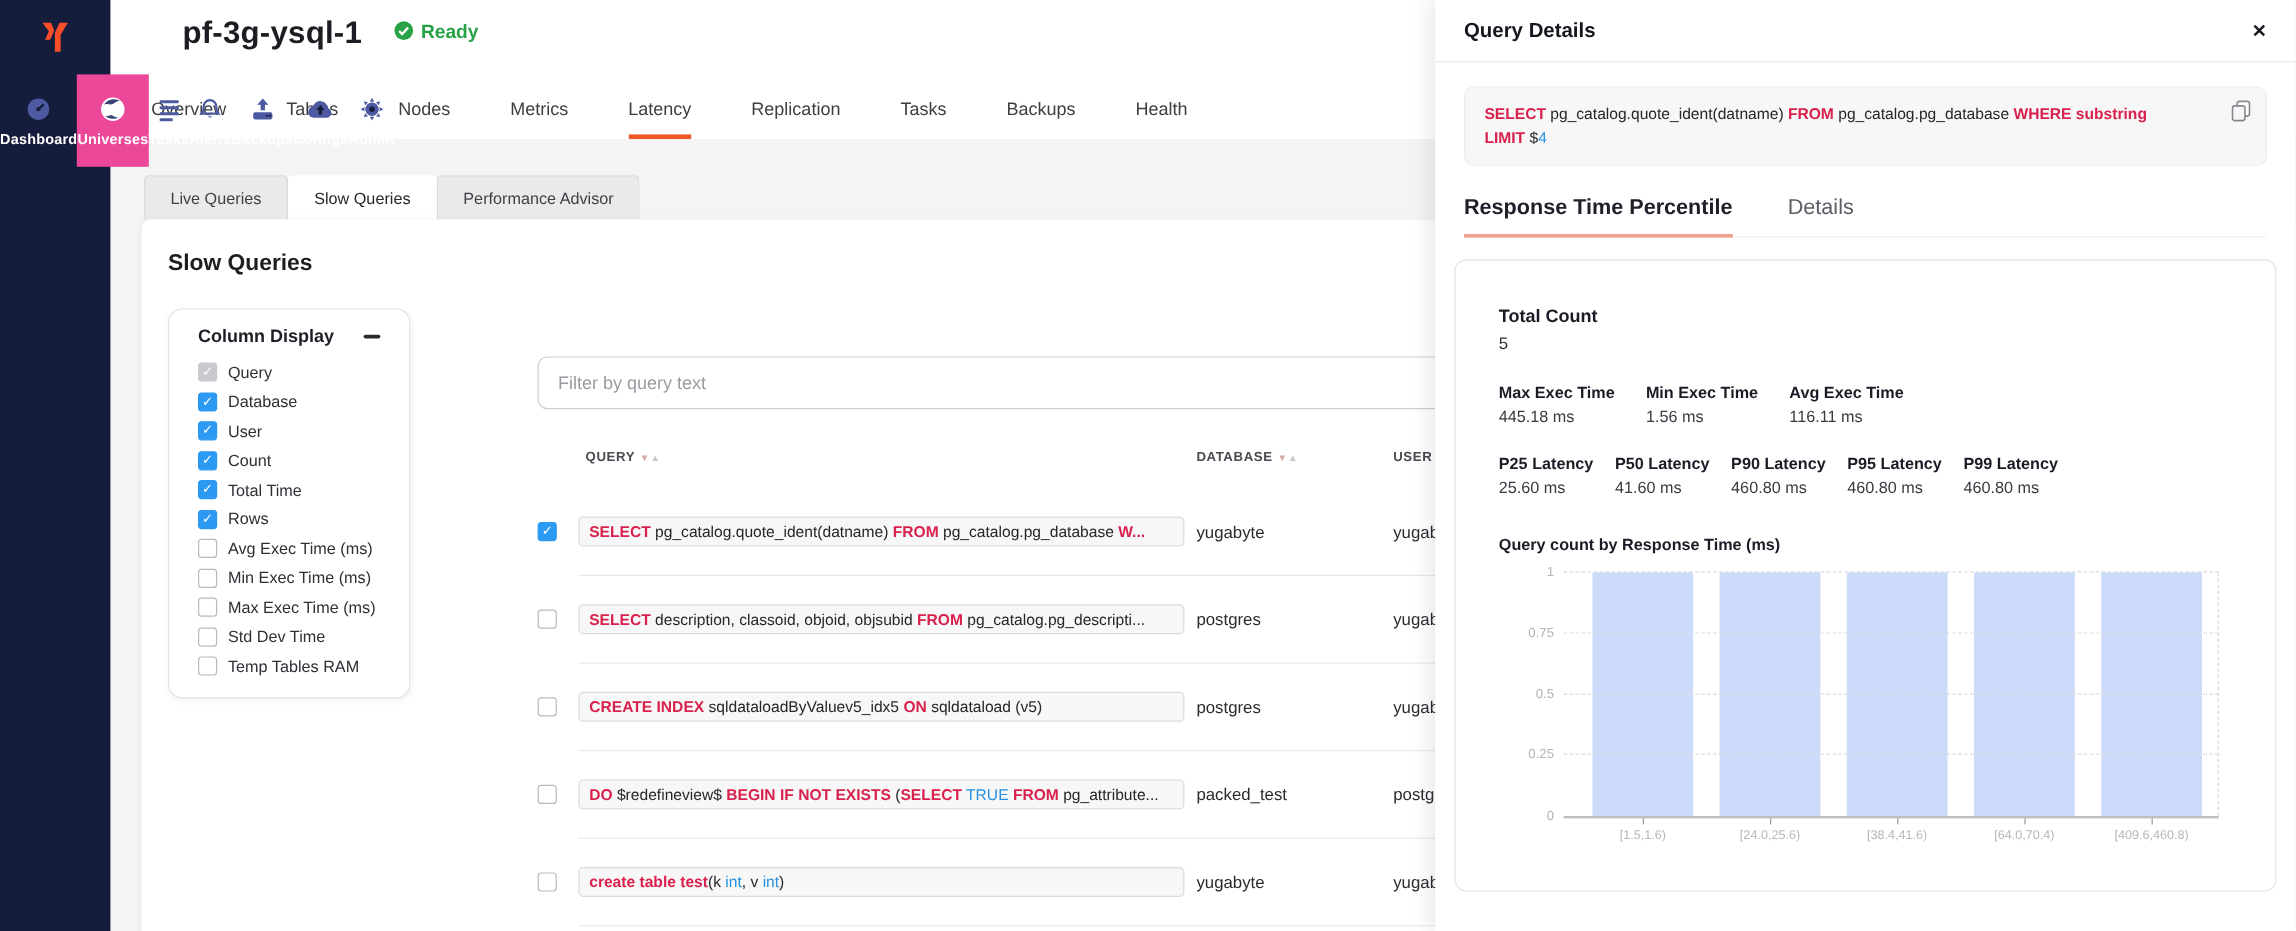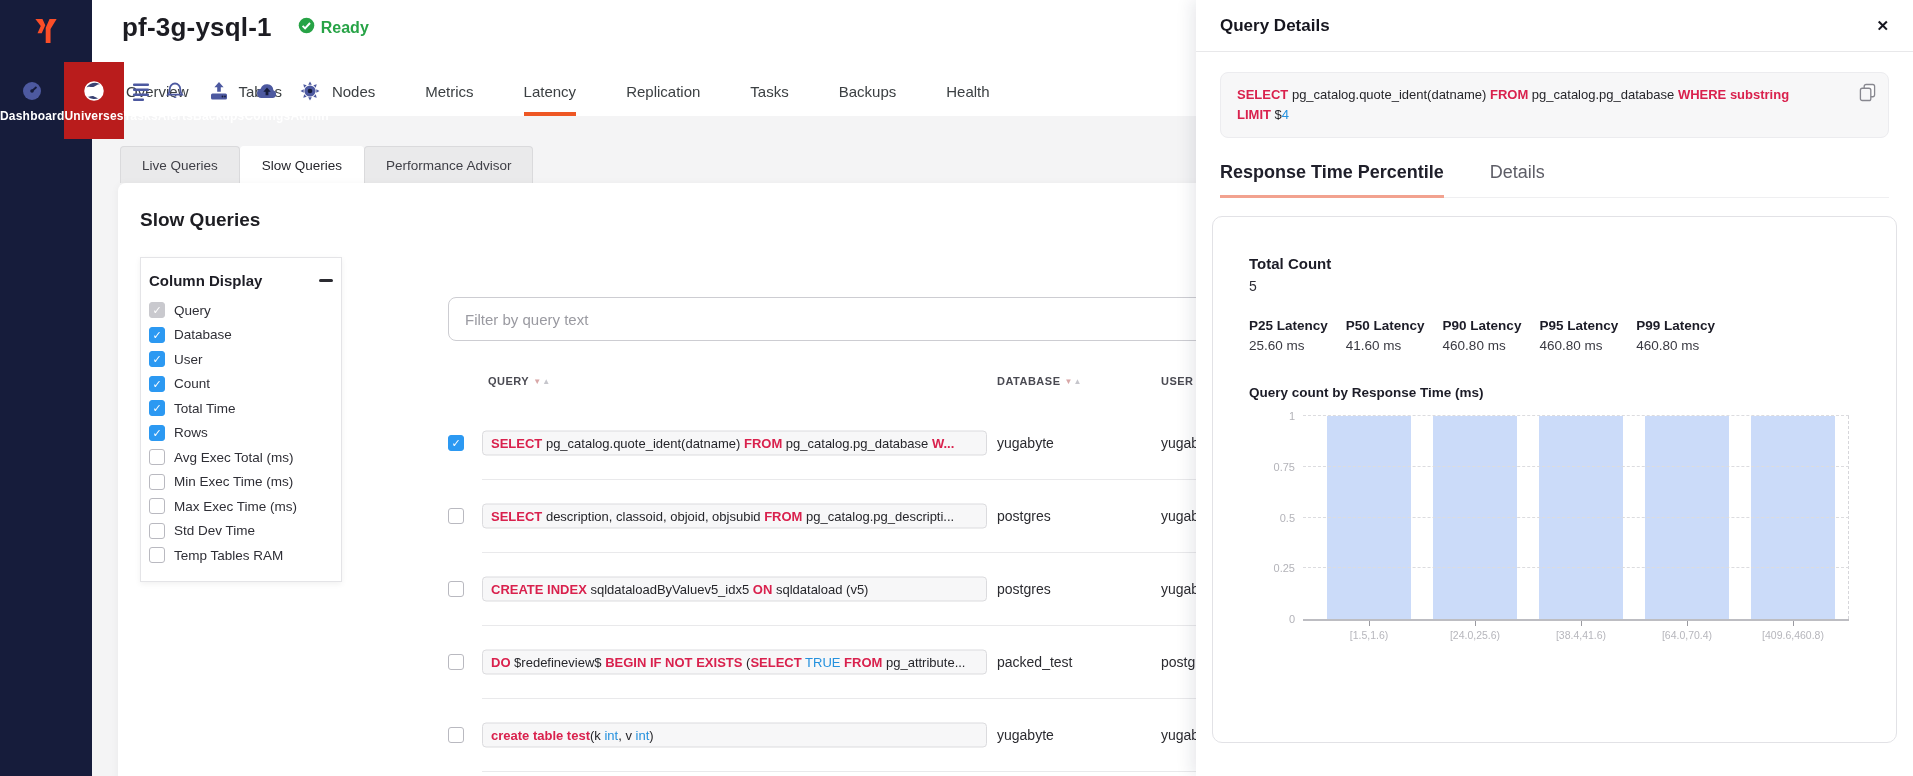--- a/index.html
+++ b/index.html
@@ -4,44 +4,44 @@
 <style>
   * { box-sizing: border-box; margin: 0; padding: 0; }
   html,body { width:1913px; height:776px; overflow:hidden; }
   body { font-family:"Liberation Sans", sans-serif; position:relative; background:#F4F4F5; color:#222; }
 
   
   .sidebar { position:absolute; left:0; top:0; bottom:0; width:92px; background:#161C3B; z-index:60; }
   .side-logo { height:62px; display:flex; align-items:center; justify-content:center; }
   .side-nav { display:flex; flex-direction:row; }
   .side-item { height:77px; display:flex; flex-direction:column; align-items:center; justify-content:center; gap:5px; color:#fff; cursor:pointer; }
-  .side-item.active { background:#b91c1c; }
+  .side-item.active { background:#ec4899; }
   .side-icon { height:26px; display:flex; align-items:center; }
   .side-item .lbl { font-size:12px; font-weight:700; letter-spacing:.2px; }
 
   
   .main { position:absolute; left:92px; top:0; right:0; bottom:0; }
   .main-header { position:absolute; left:0; top:0; right:0; height:116px; background:#fff; }
-  .title-row { display:flex; align-items:center; gap:26px; padding:12px 0 0 30px; }
+  .title-row { display:flex; align-items:center; gap:26px; padding:12px 0 0 30px;margin-left:30px; }
   .uni-title { font-size:26px; font-weight:700; color:#1c1c22; letter-spacing:.2px; }
   .ready-badge { display:flex; align-items:center; gap:6px; color:#27A346; font-weight:700; font-size:16px; }
   .tabs { position:absolute; left:34px; bottom:0; display:flex; gap:50px; }
   .tab { padding-bottom:12px; font-size:15px; color:#3c4043; cursor:pointer; border-bottom:4px solid transparent; }
   .tab.active { border-bottom-color:#EE5724; }
 
   
   .content { position:absolute; left:0; top:116px; right:0; bottom:0; background:#F4F4F5; }
   .subtabs { position:absolute; left:28px; top:30px; display:flex; }
   .subtab { height:37px; padding:0 21px; display:flex; align-items:center; background:#EAEAEB; border:1px solid #DADADC; border-bottom:none; border-radius:4px 4px 0 0; font-size:13.5px; color:#3f3f46; cursor:pointer; }
   .subtab.active { background:#fff; border-color:#fff; color:#26262c; }
   .card { position:absolute; left:26px; top:67px; right:-4px; height:640px; background:#fff; border-radius:8px 0 0 0; box-shadow:0 1px 8px rgba(0,0,0,.05); }
   .sq-heading { position:absolute; left:22px; top:26px; font-size:19px; font-weight:700; color:#1d1d22; }
 
   
-  .col-display { position:absolute; left:22px; top:74px; width:202px; background:#fff; border:1px solid #E4E4E7; border-radius:0; box-shadow:0 2px 6px rgba(0,0,0,.06); padding:14px 8px 18px; }
+  .col-display { position:absolute; left:22px; top:74px; width:202px; background:#fff; border:1px solid #E4E4E7; border-radius:12px; box-shadow:0 2px 6px rgba(0,0,0,.06); padding:14px 24px 18px; }
   .cd-head { display:flex; align-items:center; justify-content:space-between; }
   .cd-title { font-size:15px; font-weight:700; color:#1e1e26; }
   .minus { width:14px; height:3px; background:#2b2b31; border-radius:2px; cursor:pointer; }
   .opts { margin-top:13px; display:flex; flex-direction:column; gap:8.5px; }
   .opt { display:flex; align-items:center; gap:9px; font-size:13.5px; color:#2f2f36; }
   .cb { flex:0 0 auto; width:16px; height:16px; border-radius:3px; border:1px solid #B9B9C0; background:#fff; color:#fff; font-size:11px; line-height:14px; text-align:center; cursor:pointer; }
   .cb.checked { background:#2C99F2; border-color:#2C99F2; }
   .cb.disabled { background:#C9C9CE; border-color:#C9C9CE; }
 
   
@@ -240,21 +240,21 @@
             <div class="opt">
               <span class="cb checked">✓</span>
               <span>Total Time</span>
             </div>
             <div class="opt">
               <span class="cb checked">✓</span>
               <span>Rows</span>
             </div>
             <div class="opt">
               <span class="cb"></span>
-              <span>Avg Exec Total (ms)</span>
+              <span>Avg Exec Time (ms)</span>
             </div>
             <div class="opt">
               <span class="cb"></span>
               <span>Min Exec Time (ms)</span>
             </div>
             <div class="opt">
               <span class="cb"></span>
               <span>Max Exec Time (ms)</span>
             </div>
             <div class="opt">
@@ -343,20 +343,34 @@
 
   <div class="ptabs">
       <div class="ptab active">Response Time Percentile</div>
       <div class="ptab">Details</div>
     </div>
 
   <div class="pcard">
     <div class="tc-label">Total Count</div>
     <div class="tc-value">5</div>
 
+    <div class="stats-row" id="exec-stats">
+        <div class="stat">
+          <div class="s-label">Max Exec Time</div>
+          <div class="s-value">445.18 ms</div>
+        </div>
+        <div class="stat">
+          <div class="s-label">Min Exec Time</div>
+          <div class="s-value">1.56 ms</div>
+        </div>
+        <div class="stat">
+          <div class="s-label">Avg Exec Time</div>
+          <div class="s-value">116.11 ms</div>
+        </div>
+      </div>
     <div class="stats-row lat" id="lat-stats">
         <div class="stat">
           <div class="s-label">P25 Latency</div>
           <div class="s-value">25.60 ms</div>
         </div>
         <div class="stat">
           <div class="s-label">P50 Latency</div>
           <div class="s-value">41.60 ms</div>
         </div>
         <div class="stat">

